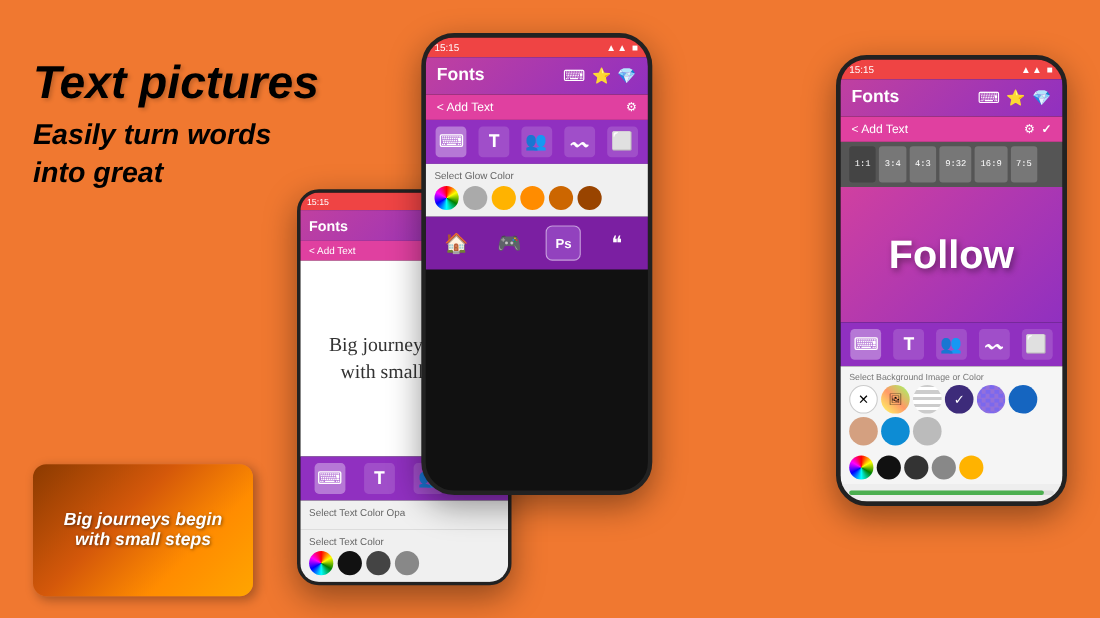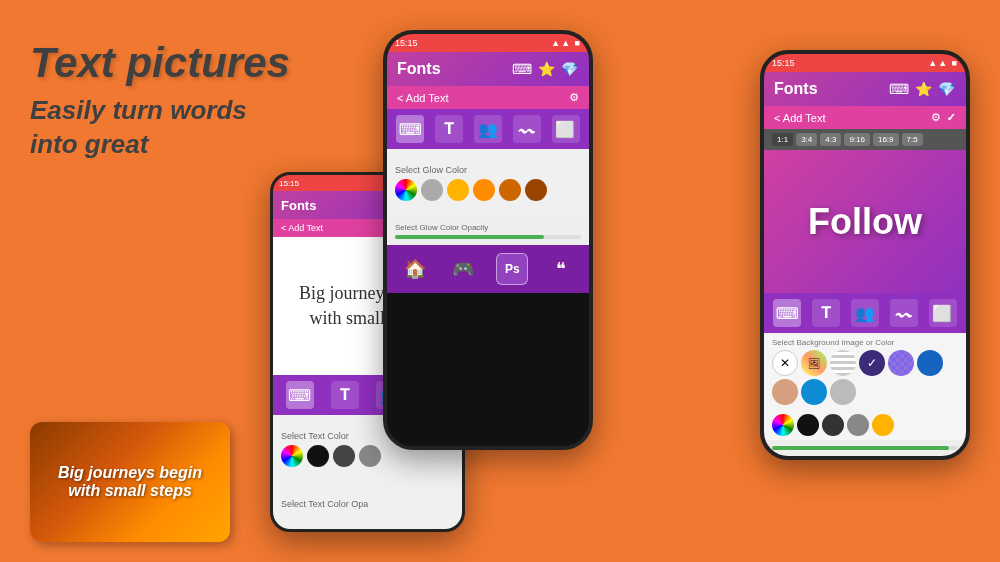--- a/index.html
+++ b/index.html
@@ -9,22 +9,22 @@
       background: #F07830;
       font-family: Arial, sans-serif;
       overflow: hidden;
       position: relative;
     }
 
     
     .hero-text {
       position: absolute;
       left: 30px;
-      top: 40px;
-      color: #404040;
+      top: 52px;
+      color: #000000;
       z-index: 10;
     }
     .hero-title {
       font-size: 42px;
       font-weight: 900;
       font-style: italic;
       line-height: 1.1;
       text-shadow: 2px 2px 4px rgba(0,0,0,0.2);
     }
     .hero-subtitle {
@@ -183,21 +183,21 @@
       justify-content: center;
       background: rgba(255,255,255,0.15);
       border-radius: 4px;
     }
     .toolbar-icon.active {
       background: rgba(255,255,255,0.35);
     }
 
     .options-row {
       background: #f0f0f0;
-      padding: 16px 8px;
+      padding: 6px 8px;
     }
     .options-label {
       font-size: 9px;
       color: #666;
       margin-bottom: 4px;
     }
     .color-circles {
       display: flex;
       gap: 4px;
       align-items: center;
@@ -233,22 +233,23 @@
     .aspect-ratio-bar {
       background: #555;
       display: flex;
       gap: 3px;
       padding: 4px 8px;
     }
     .aspect-btn {
       background: #777;
       color: white;
       font-size: 8px;
-      padding: 2px 5px;
+      padding: 12px 5px;
       border-radius: 3px;
+      font-family: Liberation Mono, monospace;
     }
     .aspect-btn.active {
       background: #444;
     }
 
     .phone-right-canvas {
       background: linear-gradient(135deg, #D040A0, #9030C0);
       min-height: 120px;
       display: flex;
       align-items: center;
@@ -360,32 +361,32 @@
     <span>⚙</span>
   </div>
   <div class="text-preview-white">
     <p>Big journeys begin with small steps</p>
   </div>
   <div class="toolbar-row">
     <div class="toolbar-icon active">⌨</div>
     <div class="toolbar-icon">𝐓</div>
     <div class="toolbar-icon">👥</div>
     <div class="toolbar-icon">〰</div>
+  </div>
+  <div class="options-row">
+    <div class="options-label">Select Text Color Opa</div>
   </div>
   <div class="options-row">
     <div class="options-label">Select Text Color</div>
     <div class="color-circles">
       <div class="color-circle" style="background: conic-gradient(red,yellow,green,cyan,blue,magenta,red);"></div>
       <div class="color-circle" style="background:#111;"></div>
       <div class="color-circle" style="background:#444;"></div>
       <div class="color-circle" style="background:#888;"></div>
     </div>
-  </div>
-  <div class="options-row">
-    <div class="options-label">Select Text Color Opa</div>
   </div>
 </div>
 
 <div class="phone phone-center" style="display:flex;flex-direction:column;">
   <div class="phone-status-bar">
     <span>15:15</span>
     <span class="signal-icons">▲▲ ■</span>
   </div>
   <div class="phone-header">
     <div class="phone-header-title">Fonts</div>
@@ -410,26 +411,20 @@
     <div class="options-label">Select Glow Color</div>
     <div class="color-circles">
       <div class="color-circle" style="background: conic-gradient(red,yellow,green,cyan,blue,magenta,red);"></div>
       <div class="color-circle" style="background:#aaa;"></div>
       <div class="color-circle" style="background:#FFB300;"></div>
       <div class="color-circle" style="background:#FF8C00;"></div>
       <div class="color-circle" style="background:#CC6600;"></div>
       <div class="color-circle" style="background:#994400;"></div>
     </div>
   </div>
-  <div class="slider-row">
-    <div class="slider-label">Select Glow Color Opacity</div>
-    <div class="slider-track">
-      <div class="slider-fill" style="width:80%;background:#4CAF50;"></div>
-    </div>
-  </div>
   <div class="bottom-nav">
     <div class="bottom-nav-icon">🏠</div>
     <div class="bottom-nav-icon">🎮</div>
     <div class="bottom-nav-icon active-nav" style="font-size:12px;font-weight:bold;">Ps</div>
     <div class="bottom-nav-icon">❝</div>
   </div>
 </div>
 
 <div class="phone phone-right" style="display:flex;flex-direction:column;">
   <div class="phone-status-bar">
@@ -448,21 +443,21 @@
     <span>&lt; Add Text</span>
     <div style="display:flex;gap:6px;align-items:center;">
       <span>⚙</span>
       <span style="color:#fff;font-weight:bold;">✓</span>
     </div>
   </div>
   <div class="aspect-ratio-bar">
     <div class="aspect-btn active">1:1</div>
     <div class="aspect-btn">3:4</div>
     <div class="aspect-btn">4:3</div>
-    <div class="aspect-btn">9:16</div>
+    <div class="aspect-btn">9:32</div>
     <div class="aspect-btn">16:9</div>
     <div class="aspect-btn">7:5</div>
   </div>
   <div class="phone-right-canvas" style="flex:1;">
     <div class="follow-me-text">
       <div>Follow</div>
     </div>
   </div>
   <div class="toolbar-row">
     <div class="toolbar-icon active">⌨</div>

